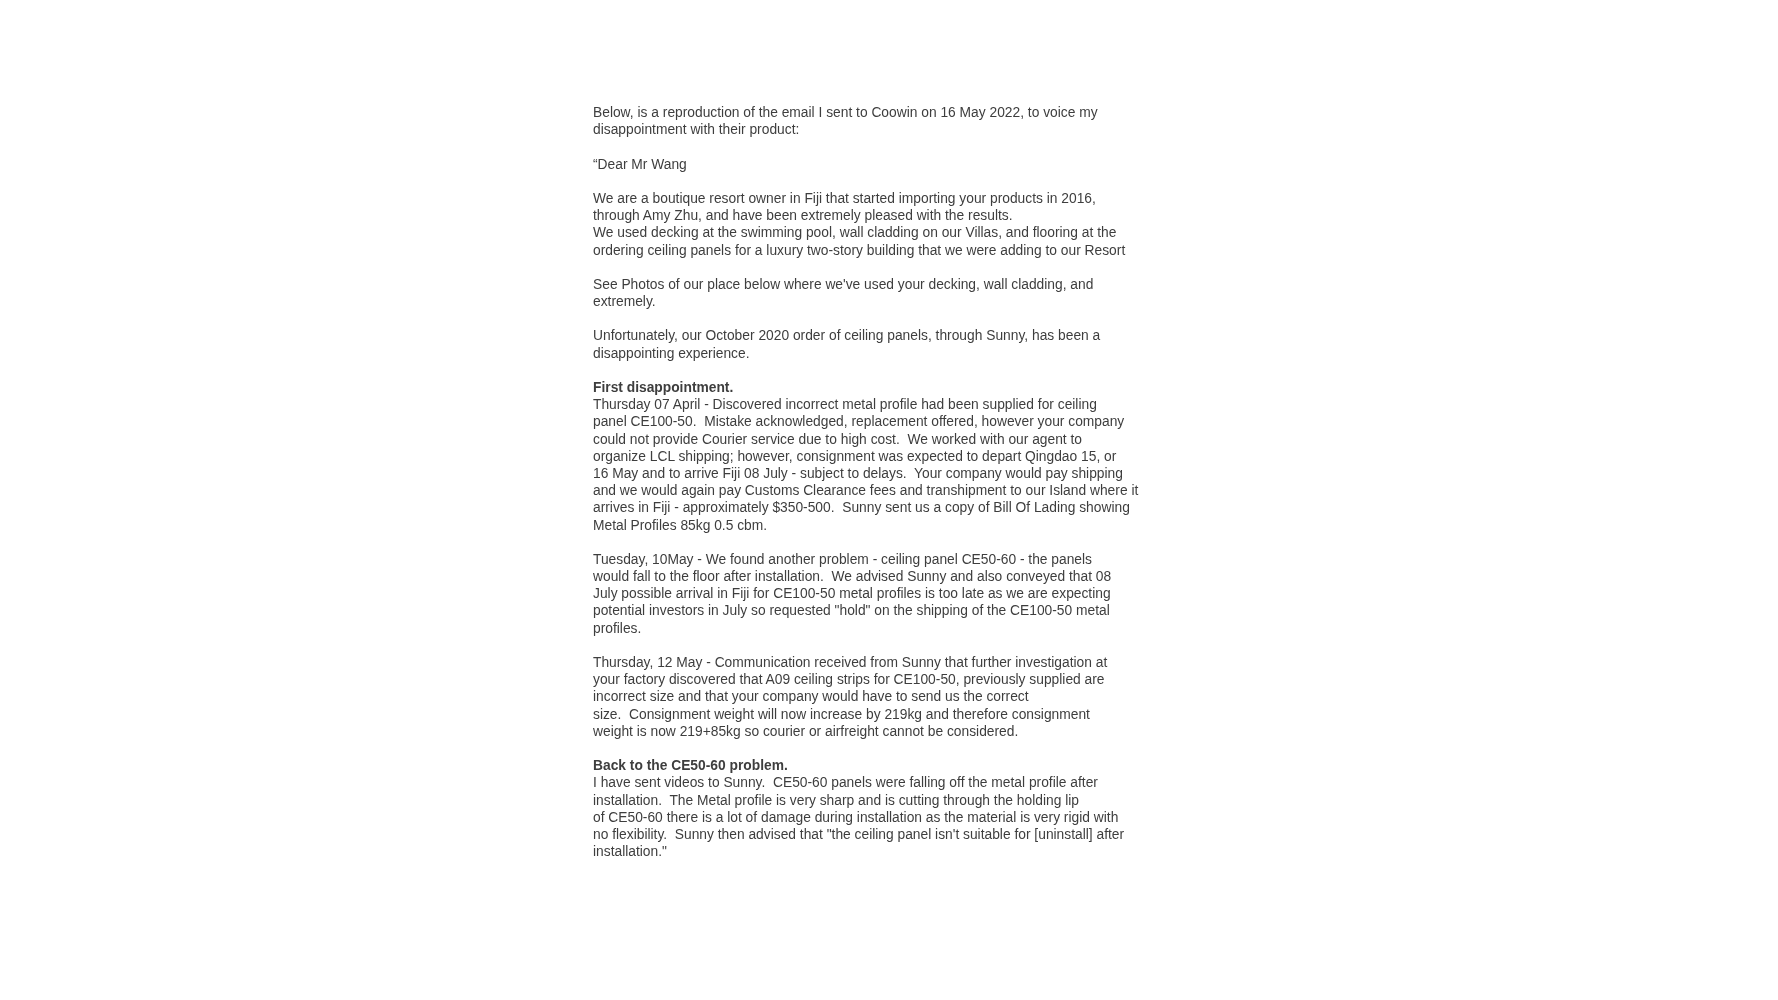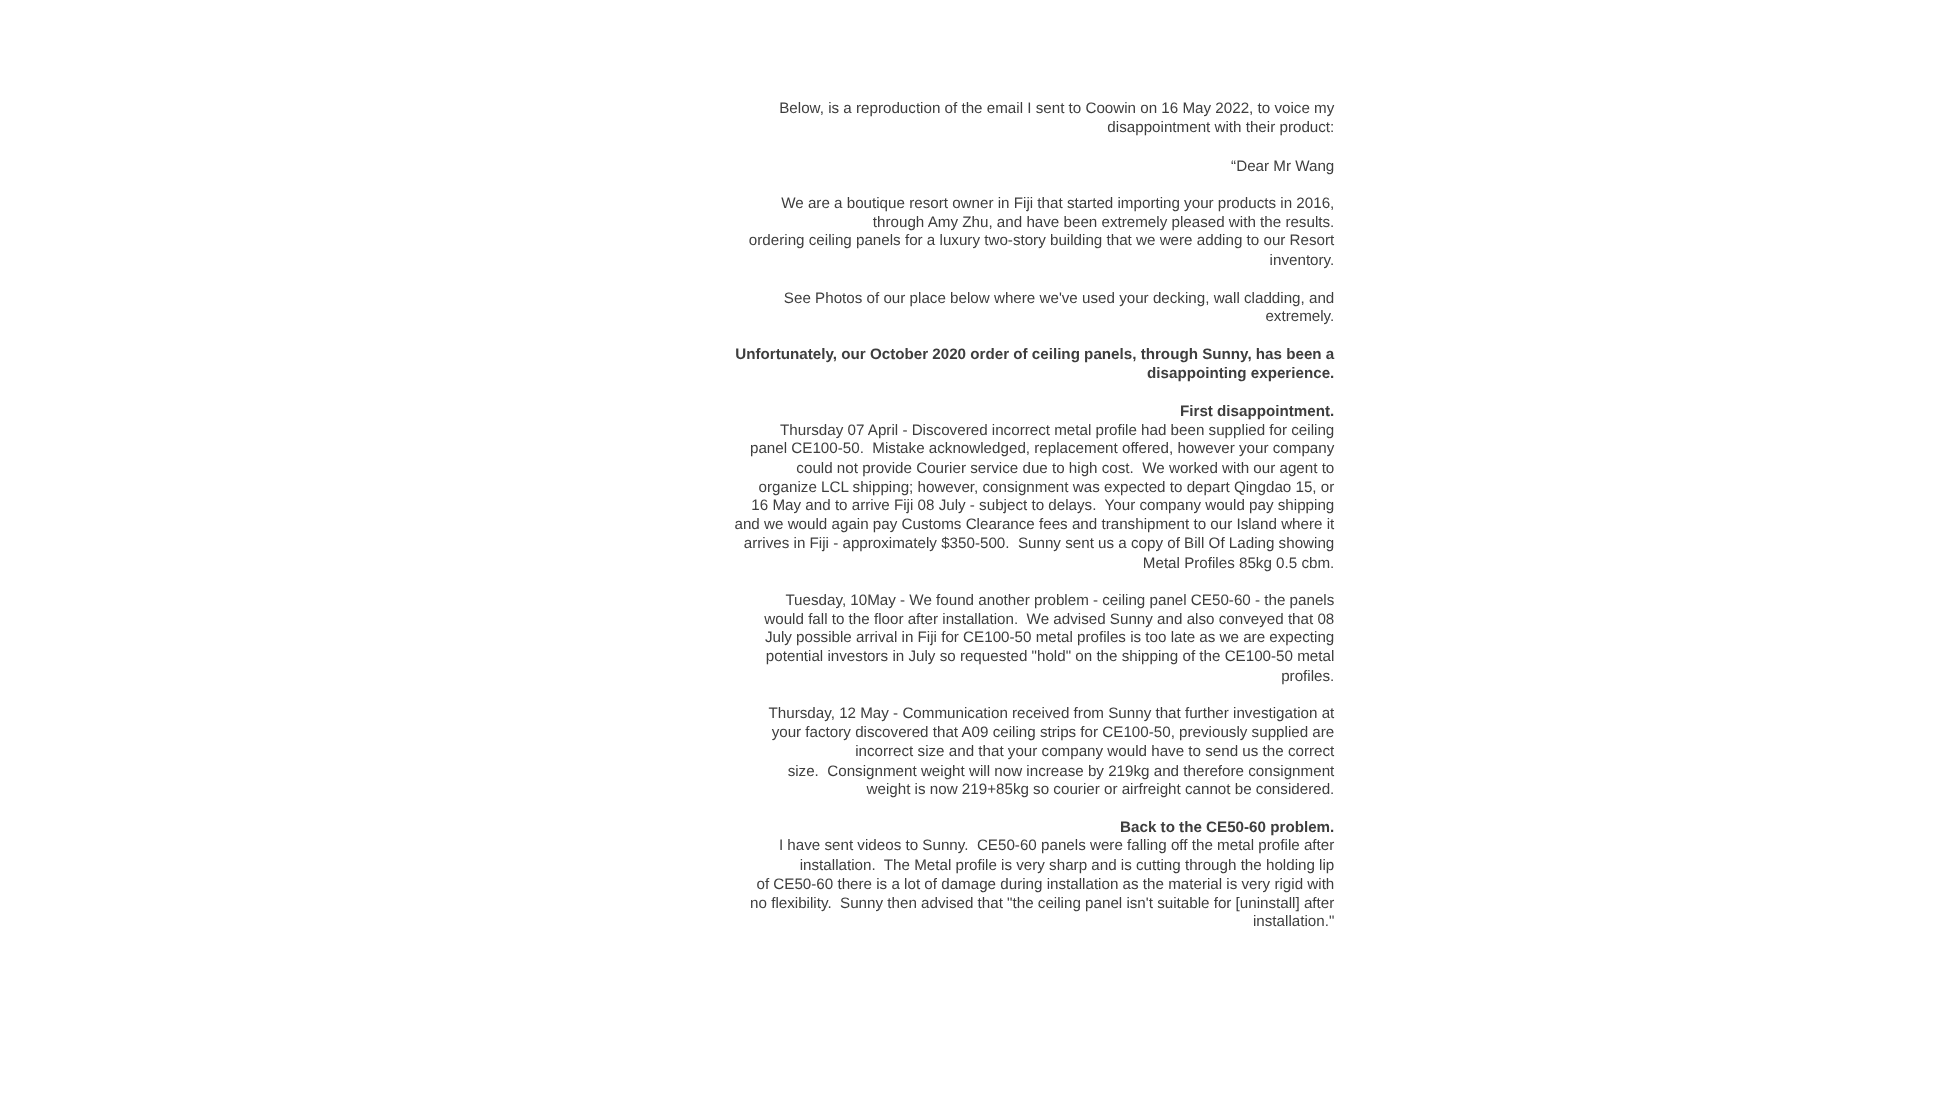--- a/index.html
+++ b/index.html
@@ -9,38 +9,36 @@
   body {
     width: 1778px;
     height: 1000px;
     background: #ffffff;
     overflow: hidden;
     font-family: "Liberation Sans", sans-serif;
   }
   .doc-page {
     position: absolute;
     left: 593px;
-    top: 90px;
+    top: 104px;
     width: 620px;
     color: #3e3e3e;
     font-size: 13.8px;
     line-height: 17.2px;
-    text-align: right;
     -webkit-font-smoothing: antialiased;
   }
   .block {
     margin: 0 0 17.2px 0;
   }
   .block.heading {
     font-weight: bold;
     margin-bottom: 0;
   }
   .block.extra-gap {
     margin-top: 5px;
-    font-weight: bold;
   }
   .block:last-child {
     margin-bottom: 12px;
   }
   .line {
     white-space: pre;
     height: 17.2px;
   }
 </style>
 </head>
@@ -50,22 +48,22 @@
     <div class="block paragraph">
       <div class="line">Below, is a reproduction of the email I sent to Coowin on 16 May 2022, to voice my</div>
       <div class="line">disappointment with their product:</div>
     </div>
     <div class="block paragraph">
       <div class="line">“Dear Mr Wang</div>
     </div>
     <div class="block paragraph">
       <div class="line">We are a boutique resort owner in Fiji that started importing your products in 2016,</div>
       <div class="line">through Amy Zhu, and have been extremely pleased with the results.</div>
+      <div class="line">We used decking at the swimming pool, wall cladding on our Villas, and flooring at the</div>
       <div class="line">ordering ceiling panels for a luxury two-story building that we were adding to our Resort</div>
-      <div class="line">inventory.</div>
     </div>
     <div class="block paragraph">
       <div class="line">See Photos of our place below where we've used your decking, wall cladding, and</div>
       <div class="line">extremely.</div>
     </div>
     <div class="block paragraph extra-gap">
       <div class="line">Unfortunately, our October 2020 order of ceiling panels, through Sunny, has been a</div>
       <div class="line">disappointing experience.</div>
     </div>
     <div class="block heading">

